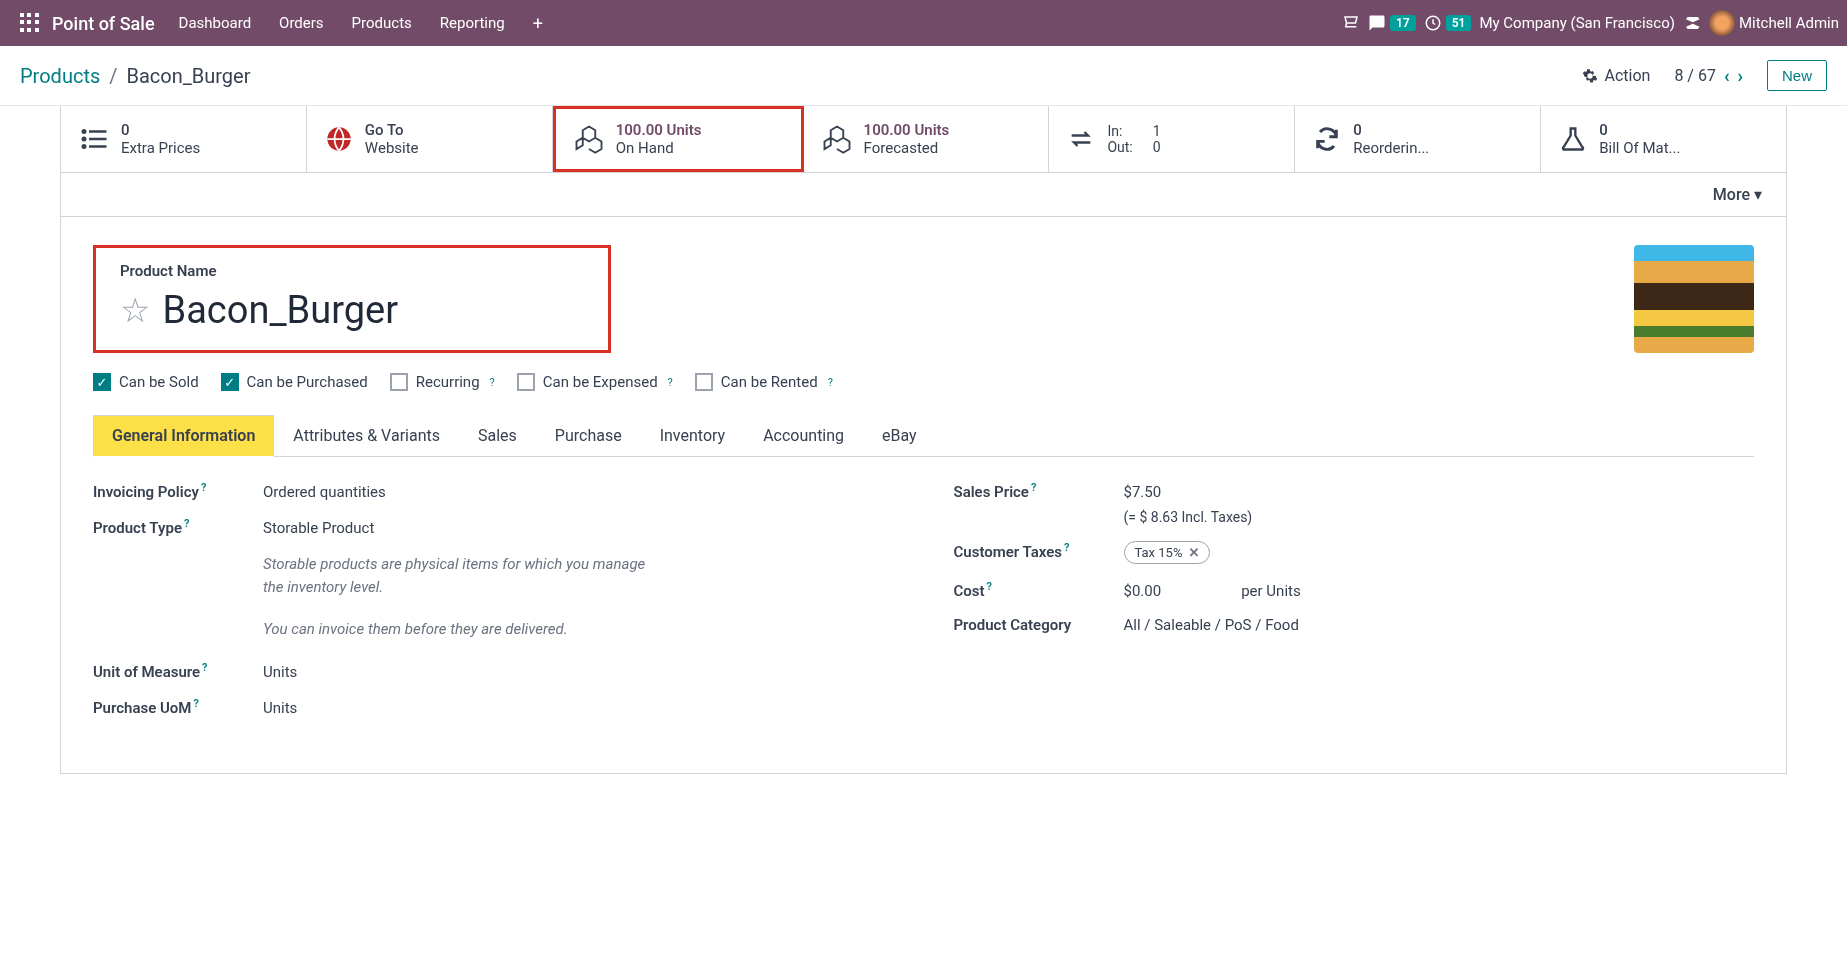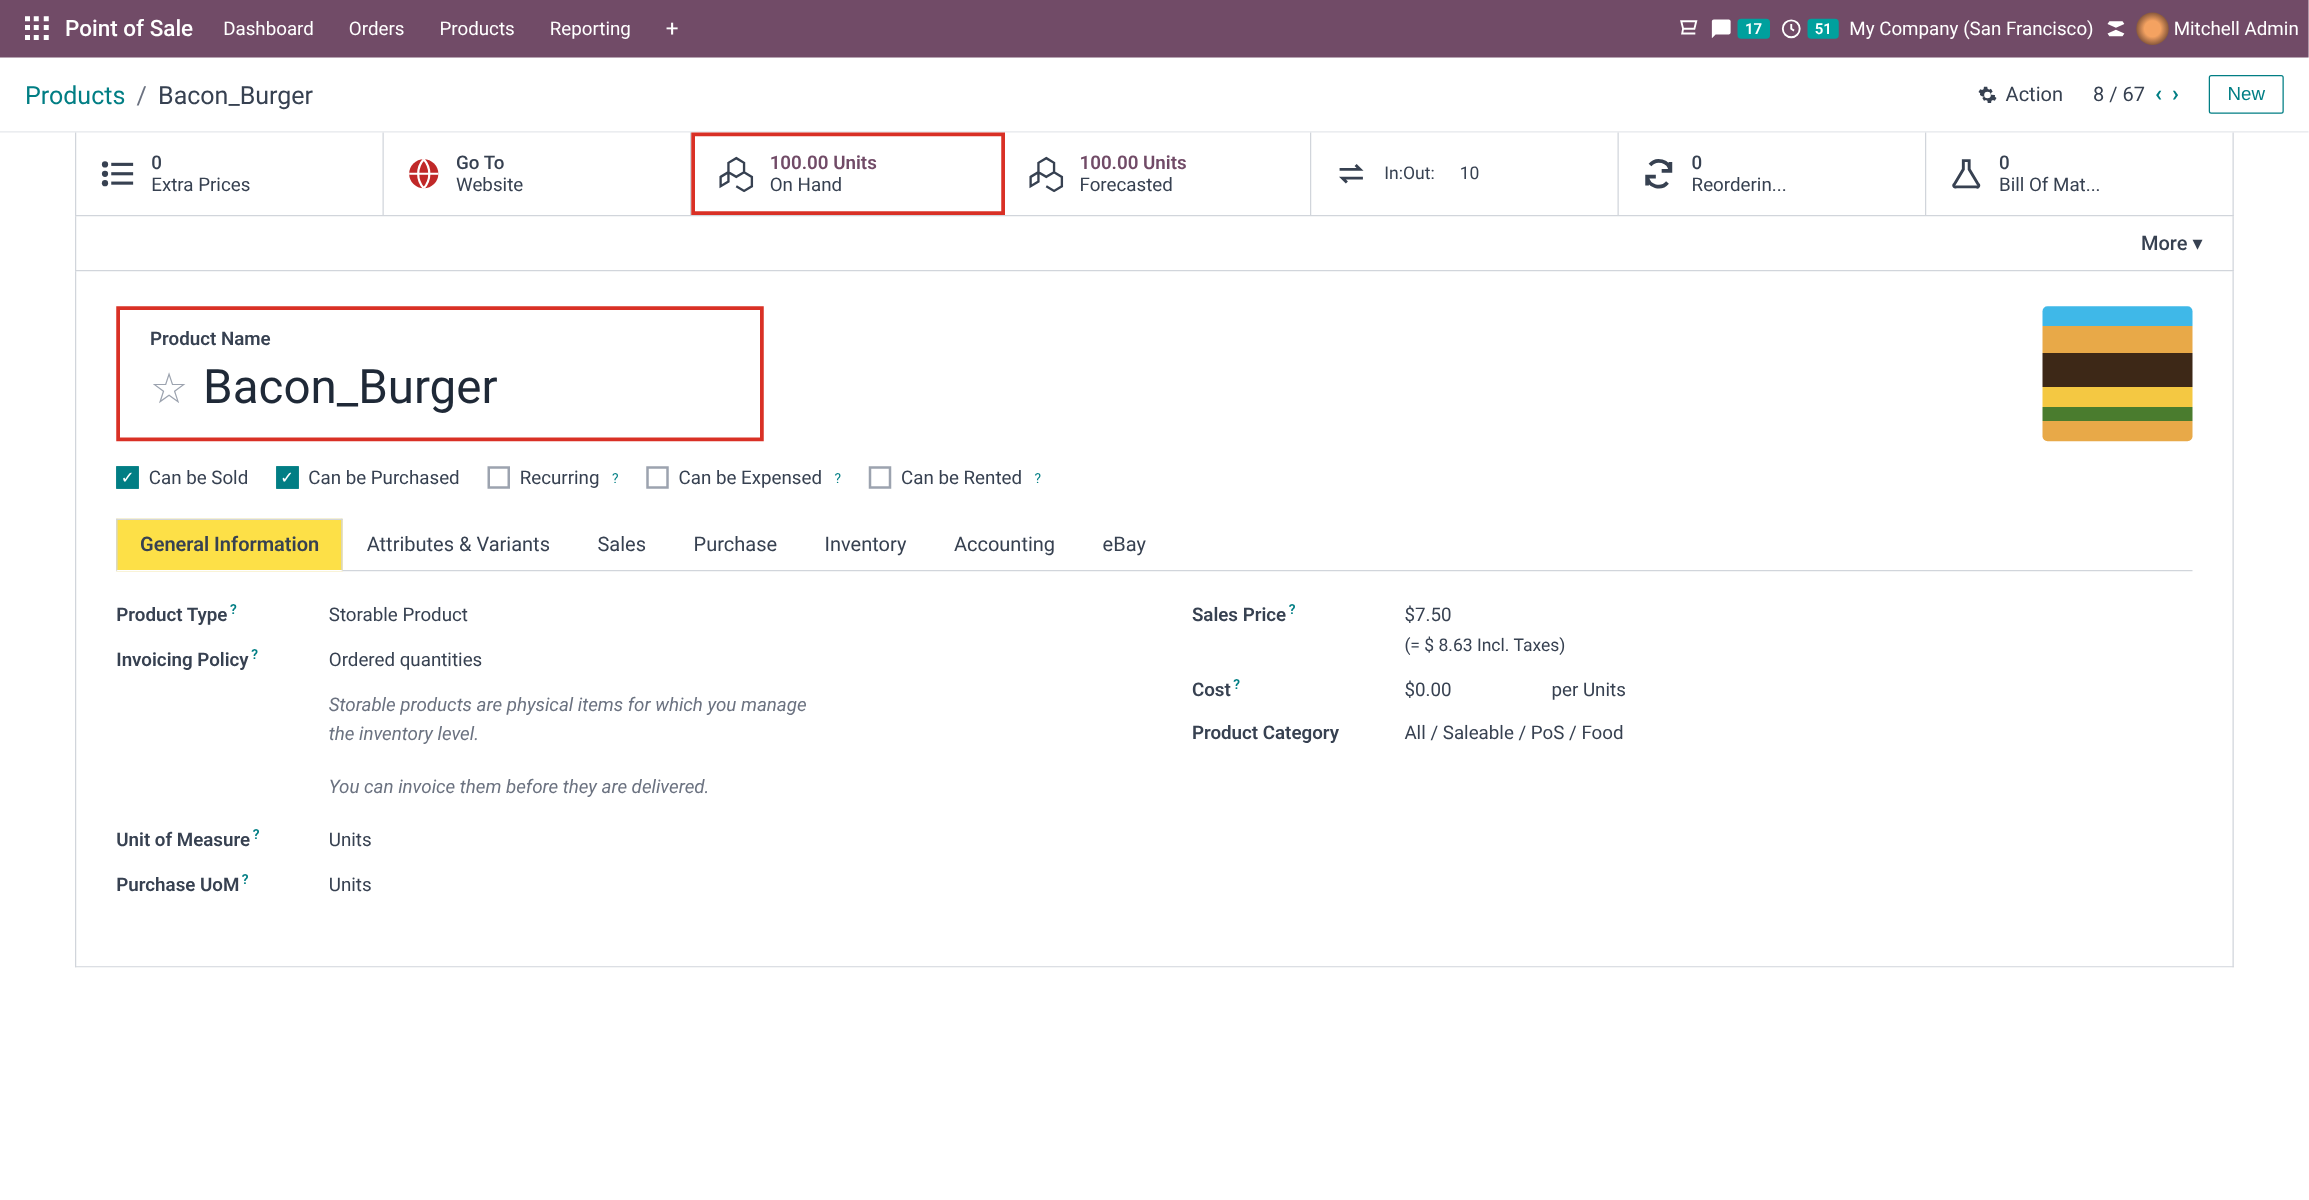--- a/index.html
+++ b/index.html
@@ -33,21 +33,21 @@
 .stat-row { display: flex; border: 1px solid #d1d5db; border-top: none; }
 .stat { flex: 1; display: flex; align-items: center; gap: 12px; padding: 12px 18px; border-right: 1px solid #d1d5db; cursor: pointer; }
 .stat:last-child { border-right: none; }
 .stat-icon { font-size: 26px; color: #374151; }
 .stat-icon.red { color: #C02828; }
 .stat-text .line1 { font-size: 15px; color: #374151; font-weight: 500; }
 .stat-text .line1.purple { color: #714B67; font-weight: 600; }
 .stat-text .line2 { font-size: 15px; color: #374151; }
 .stat.highlighted { border: 3px solid #D93025; }
 .inout { display: flex; gap: 20px; }
-.inout-col { display: flex; flex-direction: row; }
+.inout-col { display: flex; flex-direction: column; }
 
 .more-row { display: flex; justify-content: flex-end; border: 1px solid #d1d5db; border-top: none; padding: 12px 24px; }
 .more-btn { font-size: 16px; cursor: pointer; font-weight: 500; }
 
 .form-area { border: 1px solid #d1d5db; border-top: none; padding: 28px 32px 40px; }
 .name-row { display: flex; justify-content: space-between; align-items: flex-start; }
 .name-box { border: 3px solid #D93025; padding: 14px 24px 18px; width: 518px; }
 .name-label { font-size: 15px; font-weight: 600; color: #374151; margin-bottom: 8px; }
 .name-value { display: flex; align-items: center; gap: 12px; }
 .star { font-size: 34px; color: #9ca3af; cursor: pointer; }
@@ -296,26 +296,26 @@
       <div class="tab">Sales</div>
       <div class="tab">Purchase</div>
       <div class="tab">Inventory</div>
       <div class="tab">Accounting</div>
       <div class="tab">eBay</div>
     </div>
 
     <div class="fields">
       <div class="col">
         <div class="field">
+          <div class="field-label"><span>Invoicing Policy</span><span class="help">?</span></div>
+          <div class="field-value">Ordered quantities</div>
+        </div>
+        <div class="field">
           <div class="field-label"><span>Product Type</span><span class="help">?</span></div>
           <div class="field-value">Storable Product</div>
-        </div>
-        <div class="field">
-          <div class="field-label"><span>Invoicing Policy</span><span class="help">?</span></div>
-          <div class="field-value">Ordered quantities</div>
         </div>
         <div class="field-help">Storable products are physical items for which you manage the inventory level.</div>
         <div class="field-help">You can invoice them before they are delivered.</div>
         <div class="field">
           <div class="field-label"><span>Unit of Measure</span><span class="help">?</span></div>
           <div class="field-value">Units</div>
         </div>
         <div class="field">
           <div class="field-label"><span>Purchase UoM</span><span class="help">?</span></div>
           <div class="field-value">Units</div>
@@ -323,20 +323,27 @@
       </div>
       <div class="col">
         <div class="field">
           <div class="field-label"><span>Sales Price</span><span class="help">?</span></div>
           <div>
             <div class="field-value">$7.50</div>
             <div class="incl-taxes">(= $ 8.63 Incl. Taxes)</div>
           </div>
         </div>
         <div class="field">
+          <div class="field-label"><span>Customer Taxes</span><span class="help">?</span></div>
+          <div class="field-value"><span class="tax-tag">
+                <span>Tax 15%</span>
+                <span class="tax-x">✕</span>
+              </span></div>
+        </div>
+        <div class="field">
           <div class="field-label"><span>Cost</span><span class="help">?</span></div>
           <div class="field-value"><span>$0.00</span><span class="per-units">per Units</span></div>
         </div>
         <div class="field">
           <div class="field-label">Product Category</div>
           <div class="field-value">All / Saleable / PoS / Food</div>
         </div>
       </div>
     </div>
   </div>

